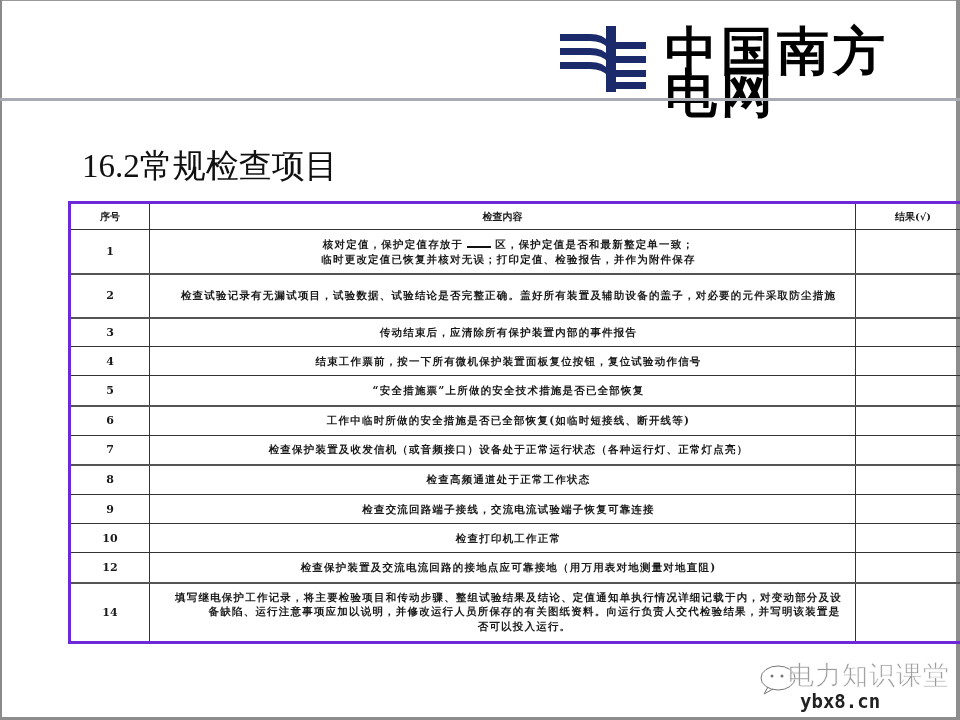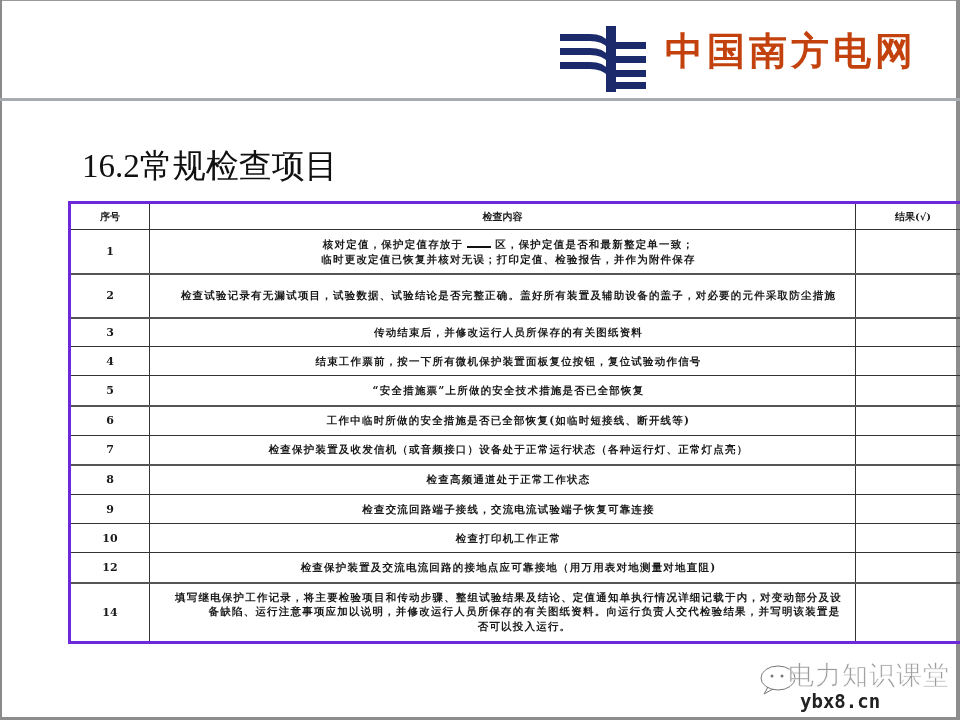--- a/index.html
+++ b/index.html
@@ -12,21 +12,21 @@
   .frame-top { position: absolute; left: 0; top: 0; width: 960px; height: 1px; background: #9a9a9a; }
   .frame-right { position: absolute; right: 0; top: 0; width: 4px; height: 720px; background: #8d8d8d; }
   .frame-bottom { position: absolute; left: 0; bottom: 0; width: 960px; height: 3px; background: #8d8d8d; }
   .header-rule { position: absolute; left: 0; top: 98px; width: 960px; height: 3px; background: #a8abb2; }
 
   .logo { position: absolute; left: 560px; top: 26px; width: 360px; height: 66px; }
   .logo-mark { position: absolute; left: 0; top: 0; width: 100px; height: 66px; }
   .logo-cn {
     position: absolute; left: 105px; top: 4px;
     font-family: "DejaVu Sans", "Liberation Sans", sans-serif;
-    font-weight: bold; font-size: 38px; letter-spacing: 4px; color: #c2410c; line-height: 42px;
+    font-weight: bold; font-size: 52px; letter-spacing: 4px; color: #000000; line-height: 42px;
   }
   .logo-en {
     position: absolute; left: 108px; top: 46px;
     font-family: "Liberation Sans", "DejaVu Sans", sans-serif;
     font-weight: bold; font-size: 14px; letter-spacing: 0.3px; color: #111111; line-height: 16px;
   }
 
   .title {
     position: absolute; left: 82px; top: 138px;
     font-size: 33px; color: #111111; line-height: 56px; white-space: nowrap;
@@ -118,21 +118,21 @@
     </td>
     <td></td>
   </tr>
   <tr style="height:44px" class="row-thick">
     <td class="col-no">2</td>
     <td class="col-content">检查试验记录有无漏试项目，试验数据、试验结论是否完整正确。盖好所有装置及辅助设备的盖子，对必要的元件采取防尘措施</td>
     <td></td>
   </tr>
   <tr style="height:29px" class="row-thick">
     <td class="col-no">3</td>
-    <td class="col-content">传动结束后，并修改运行人员所保存的有关图纸资料</td>
+    <td class="col-content">传动结束后，应清除所有保护装置内部的事件报告</td>
     <td></td>
   </tr>
   <tr style="height:29px">
     <td class="col-no">4</td>
     <td class="col-content">结束工作票前，按一下所有微机保护装置面板复位按钮，复位试验动作信号</td>
     <td></td>
   </tr>
   <tr style="height:30px">
     <td class="col-no">5</td>
     <td class="col-content">“安全措施票”上所做的安全技术措施是否已全部恢复</td>

